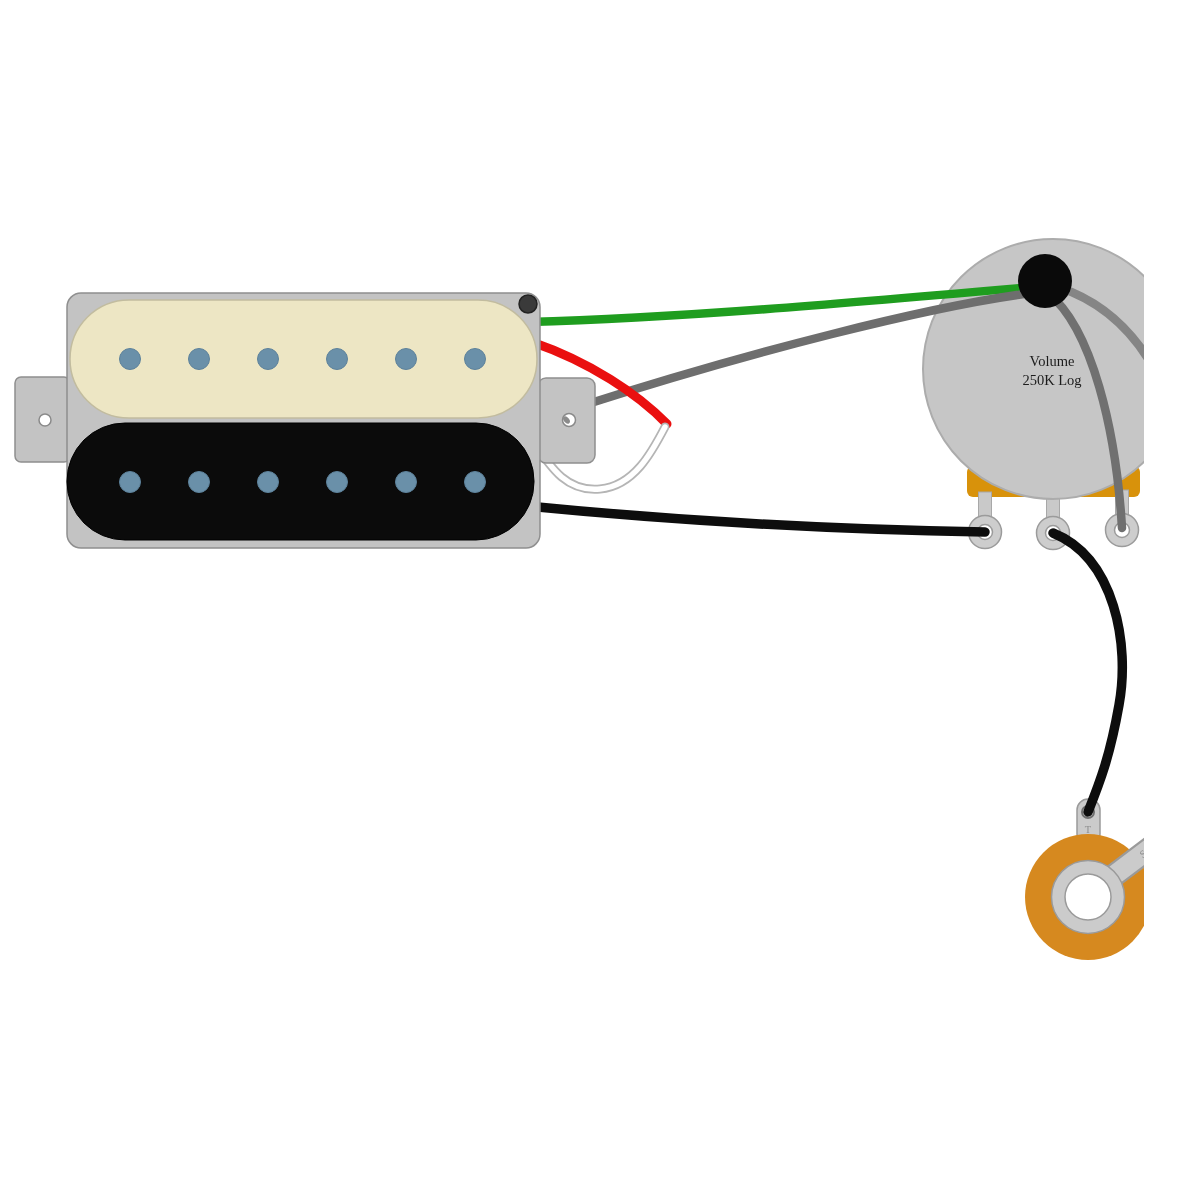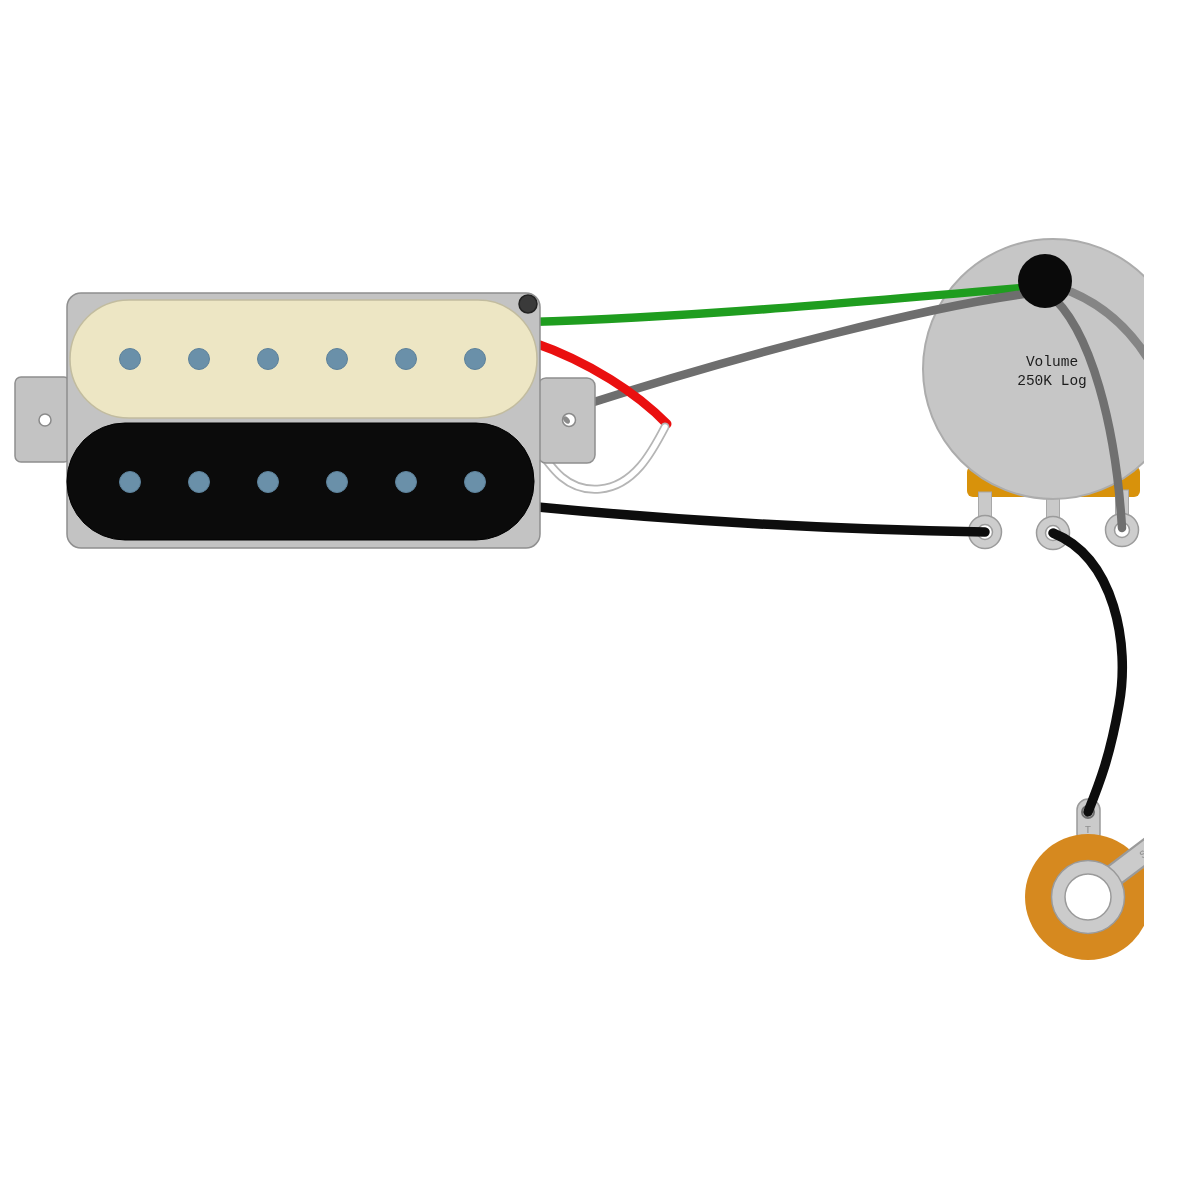--- a/index.html
+++ b/index.html
@@ -1,17 +1,17 @@
 <!DOCTYPE html>
 <html><head>
 <meta charset="utf-8">
 <style>
   html,body{margin:0;padding:0;background:#ffffff;}
   .stage{width:1144px;height:1200px;position:relative;background:#fff;overflow:hidden;
-         font-family:Liberation Mono, monospace;}
+         font-family:Liberation Serif, serif;}
   svg{display:block;}
   .frame{stroke:#8f8f8f;stroke-width:1.5;}
   .hole{fill:#ffffff;stroke:#8a8a8a;stroke-width:1.5;}
   .cream{stroke:#c2bc9f;stroke-width:1.5;}
   .coil-black{stroke:#000000;stroke-width:1;}
   .pole{stroke:#5d829b;stroke-width:1;}
   .pot-body{stroke:#acacac;stroke-width:2;}
   .leg{stroke:#a8a8a8;stroke-width:1;}
   .lug{stroke:#9b9b9b;stroke-width:1.5;}
   .lug-hole{fill:#ffffff;stroke:#9b9b9b;stroke-width:1.5;}

